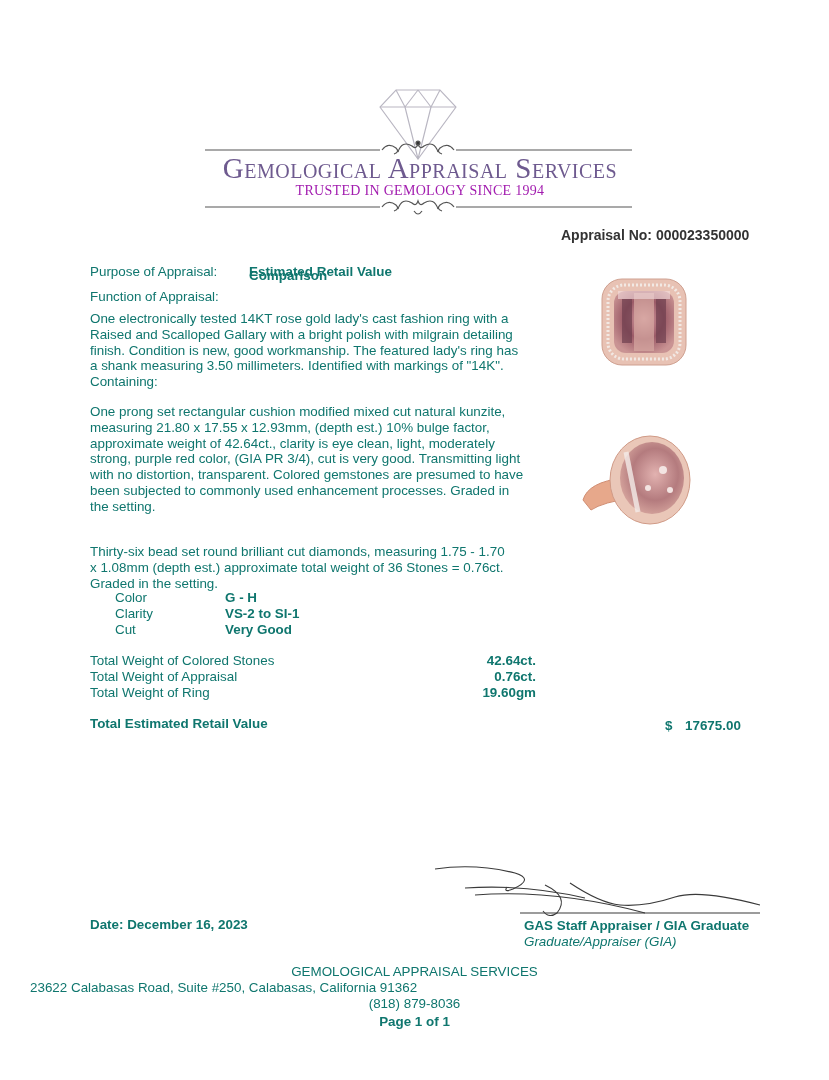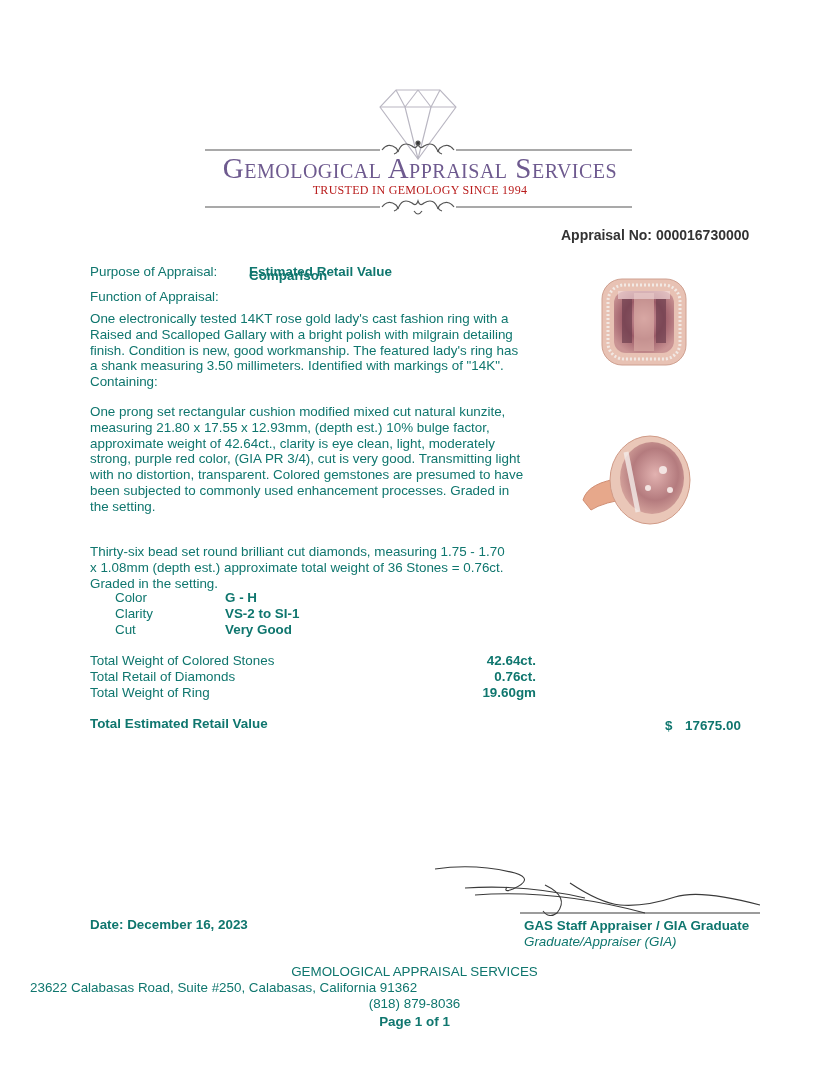--- a/index.html
+++ b/index.html
@@ -1,20 +1,20 @@
 <!DOCTYPE html>
 <html><head>
 <meta charset="utf-8">
 <style>
   html, body { margin:0; padding:0; background:#ffffff; }
   body { width:829px; height:1080px; position:relative; overflow:hidden; font-family:"Liberation Sans", sans-serif; color:#222; }
   .abs { position:absolute; }
   .logo { left:200px; top:80px; width:440px; height:140px; }
   .brand-title { position:absolute; left:0; width:440px; top:72px; text-align:center; font-family:"Liberation Serif", serif; color:#6e5a8f; font-size:29px; letter-spacing:0.5px; font-variant:small-caps; white-space:nowrap; }
-  .brand-sub { position:absolute; left:0; width:440px; top:103px; text-align:center; font-family:"Liberation Serif", serif; color:#b91c1c; font-size:12px; letter-spacing:0.3px; white-space:nowrap; }
+  .brand-sub { position:absolute; left:0; width:440px; top:103px; text-align:center; font-family:"Liberation Serif", serif; color:#a21caf; font-size:14px; letter-spacing:0.3px; white-space:nowrap; }
   .appraisal-no { left:561px; top:227px; font-size:14px; font-weight:bold; color:#333; }
   .txt { font-size:13.4px; line-height:15.8px; color:#0f766e; }
   .bold { font-weight:bold; }
   .para { left:90px; width:440px; }
 </style>
 </head>
 <body>
 
 <div class="abs logo">
   <svg width="440" height="140" viewBox="0 0 440 140" style="position:absolute;left:0;top:0;">
@@ -38,21 +38,21 @@
       <line x1="256" y1="127" x2="432" y2="127"></line>
       <path d="M182,127 q6,-8 14,-2 q4,4 -2,6 M254,127 q-6,-8 -14,-2 q-4,4 2,6"></path>
       <path d="M198,129 q4,-12 14,-6 q4,4 6,-2 q2,6 6,2 q10,-6 14,6"></path>
       <path d="M214,131 q4,6 8,0"></path>
     </g>
   </svg>
   <div class="brand-title">Gemological Appraisal Services</div>
   <div class="brand-sub">TRUSTED IN GEMOLOGY SINCE 1994</div>
 </div>
 
-<div class="abs appraisal-no">Appraisal No: 000016730000</div>
+<div class="abs appraisal-no">Appraisal No: 000023350000</div>
 
 <div class="abs txt" style="left:90px;top:264px;">Purpose of Appraisal:</div>
 <div class="abs txt bold" style="left:249px;top:264px;">Estimated Retail Value</div>
 <div class="abs txt" style="left:90px;top:280px;margin-top:9px;">Function of Appraisal:</div>
 <div class="abs txt bold" style="left:249px;top:268px;">Comparison</div>
 
 <div class="abs txt para" style="top:311px;width:435px;">One electronically tested 14KT rose gold lady's cast fashion ring with a Raised and Scalloped Gallary with a bright polish with milgrain detailing finish. Condition is new, good workmanship. The featured lady's ring has a shank measuring 3.50 millimeters. Identified with markings of "14K".  Containing:</div>
 <div class="abs txt para" style="top:404px;width:440px;">One prong set rectangular cushion modified mixed cut natural kunzite, measuring 21.80 x 17.55 x 12.93mm, (depth est.) 10% bulge factor, approximate weight of 42.64ct., clarity is eye clean, light, moderately strong, purple red color, (GIA PR 3/4), cut is very good. Transmitting light with no distortion, transparent. Colored gemstones are presumed to have been subjected to commonly used enhancement processes. Graded in the setting.</div>
 <div class="abs txt para" style="top:544px;width:415px;">Thirty-six bead set round brilliant cut diamonds, measuring 1.75 - 1.70 x 1.08mm (depth est.) approximate total weight of 36 Stones = 0.76ct. Graded in the setting.</div>
 
@@ -61,21 +61,21 @@
   <div class="abs txt bold" style="left:225px;top:590px;">G - H</div>
   <div class="abs txt" style="left:115px;top:606px;">Clarity</div>
   <div class="abs txt bold" style="left:225px;top:606px;">VS-2 to SI-1</div>
   <div class="abs txt" style="left:115px;top:622px;">Cut</div>
   <div class="abs txt bold" style="left:225px;top:622px;">Very Good</div>
 </div>
 
 <div>
   <div class="abs txt" style="left:90px;top:653px;">Total Weight of Colored Stones</div>
   <div class="abs txt bold" style="right:293px;top:653px;text-align:right;">42.64ct.</div>
-  <div class="abs txt" style="left:90px;top:669px;">Total Retail of Diamonds</div>
+  <div class="abs txt" style="left:90px;top:669px;">Total Weight of Appraisal</div>
   <div class="abs txt bold" style="right:293px;top:669px;text-align:right;">0.76ct.</div>
   <div class="abs txt" style="left:90px;top:685px;">Total Weight of Ring</div>
   <div class="abs txt bold" style="right:293px;top:685px;text-align:right;">19.60gm</div>
 </div>
 
 <div class="abs txt bold" style="left:90px;top:716px;">Total Estimated Retail Value</div>
 <div class="abs txt bold" style="left:665px;top:718px;">$</div>
 <div class="abs txt bold" style="left:685px;top:718px;">17675.00</div>
 
 <div class="abs" style="left:600px;top:275px;width:88px;height:95px;">

